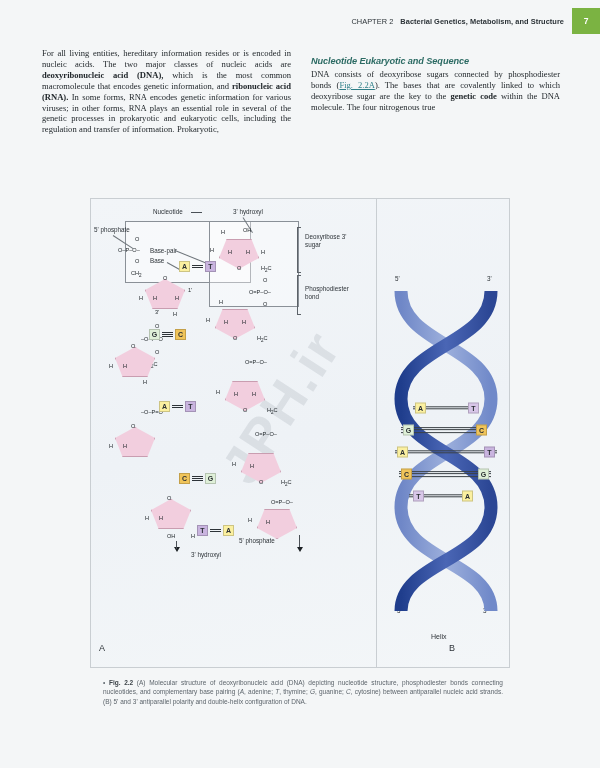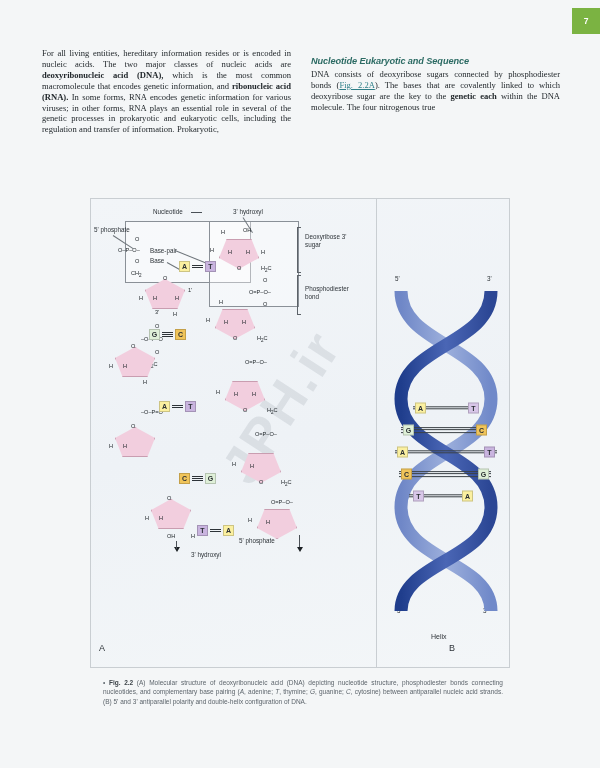--- a/index.html
+++ b/index.html
@@ -225,32 +225,36 @@
     text-align: justify;
   }
   .caption .bullet { color: #5d656c; }
   .caption b { font-weight: 700; color: #3d4449; }
   .caption i { font-style: italic; }
 </style>
 </head>
 <body>
 
 <div class="running-head">
+  <div class="rh-text">
+    <span class="rh-chapter">CHAPTER 2</span>
+    <span class="rh-title">Bacterial Genetics, Metabolism, and Structure</span>
+  </div>
   <div class="page-num-box">7</div>
 </div>
 
 <div class="cols">
 
   <div class="col">
     <p class="body"><span>For all living entities, hereditary information resides or is encoded in nucleic acids. The two major classes of nucleic acids are </span><b>deoxyribonucleic acid (DNA),</b><span> which is the most common macromolecule that encodes genetic information, and </span><b>ribonucleic acid (RNA).</b><span> In some forms, RNA encodes genetic information for various viruses; in other forms, RNA plays an essential role in several of the genetic processes in prokaryotic and eukaryotic cells, including the regulation and transfer of information. Prokaryotic,</span></p>
   </div>
 
   <div class="col">
     <h3 class="sub-head">Nucleotide Eukaryotic and Sequence</h3>
-    <p class="body"><span>DNA consists of deoxyribose sugars connected by phosphodiester bonds (</span><a class="ref-link" href="#">Fig. 2.2A</a><span>). The bases that are covalently linked to which deoxyribose sugar are the key to the </span><b>genetic each</b><span> within the DNA molecule. The four nitrogenous true</span></p>
+    <p class="body"><span>DNA consists of deoxyribose sugars connected by phosphodiester bonds (</span><a class="ref-link" href="#">Fig. 2.2A</a><span>). The bases that are covalently linked to which deoxyribose sugar are the key to the </span><b>genetic code</b><span> within the DNA molecule. The four nitrogenous true</span></p>
   </div>
 
 </div>
 
 <div class="figure">
 
   <div class="fig-divider"></div>
   <div class="watermark">JPH.ir</div>
 
   <div>

